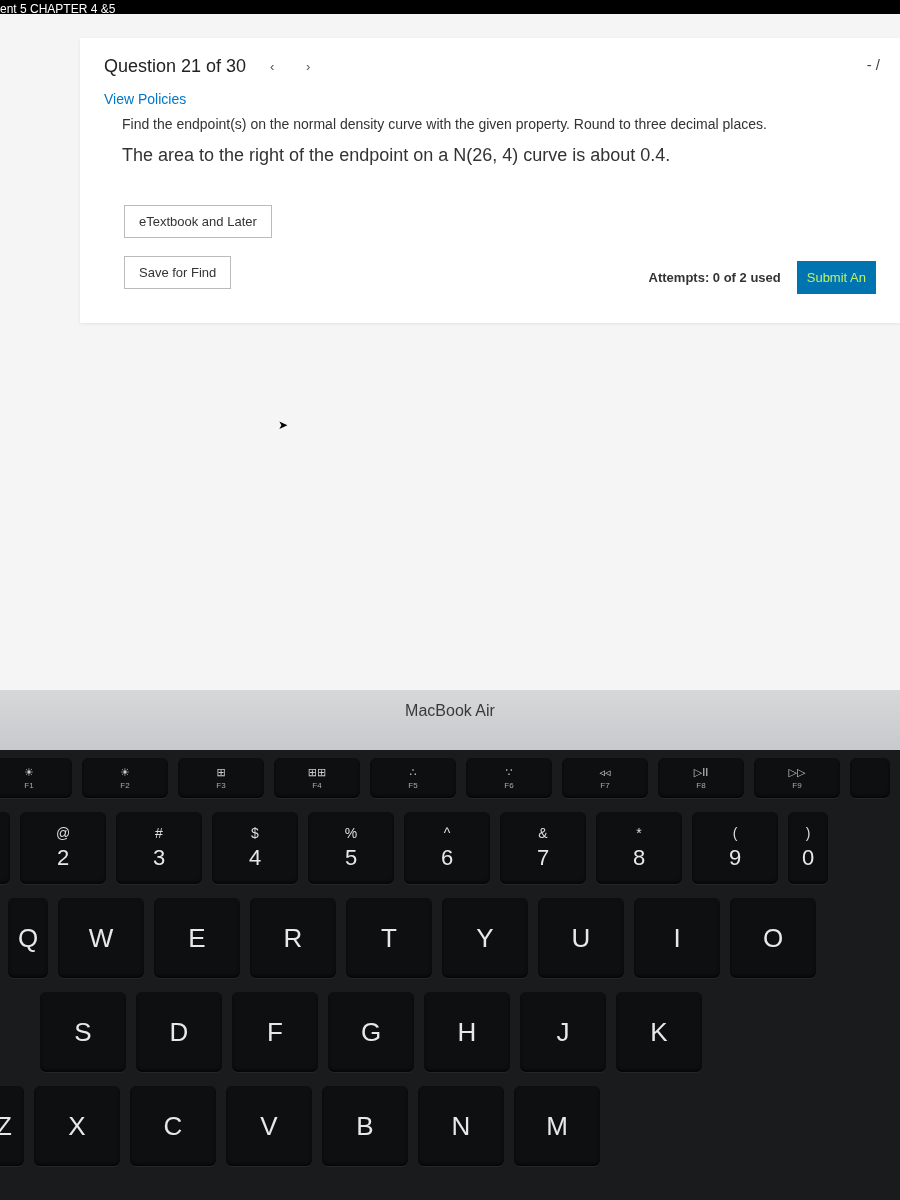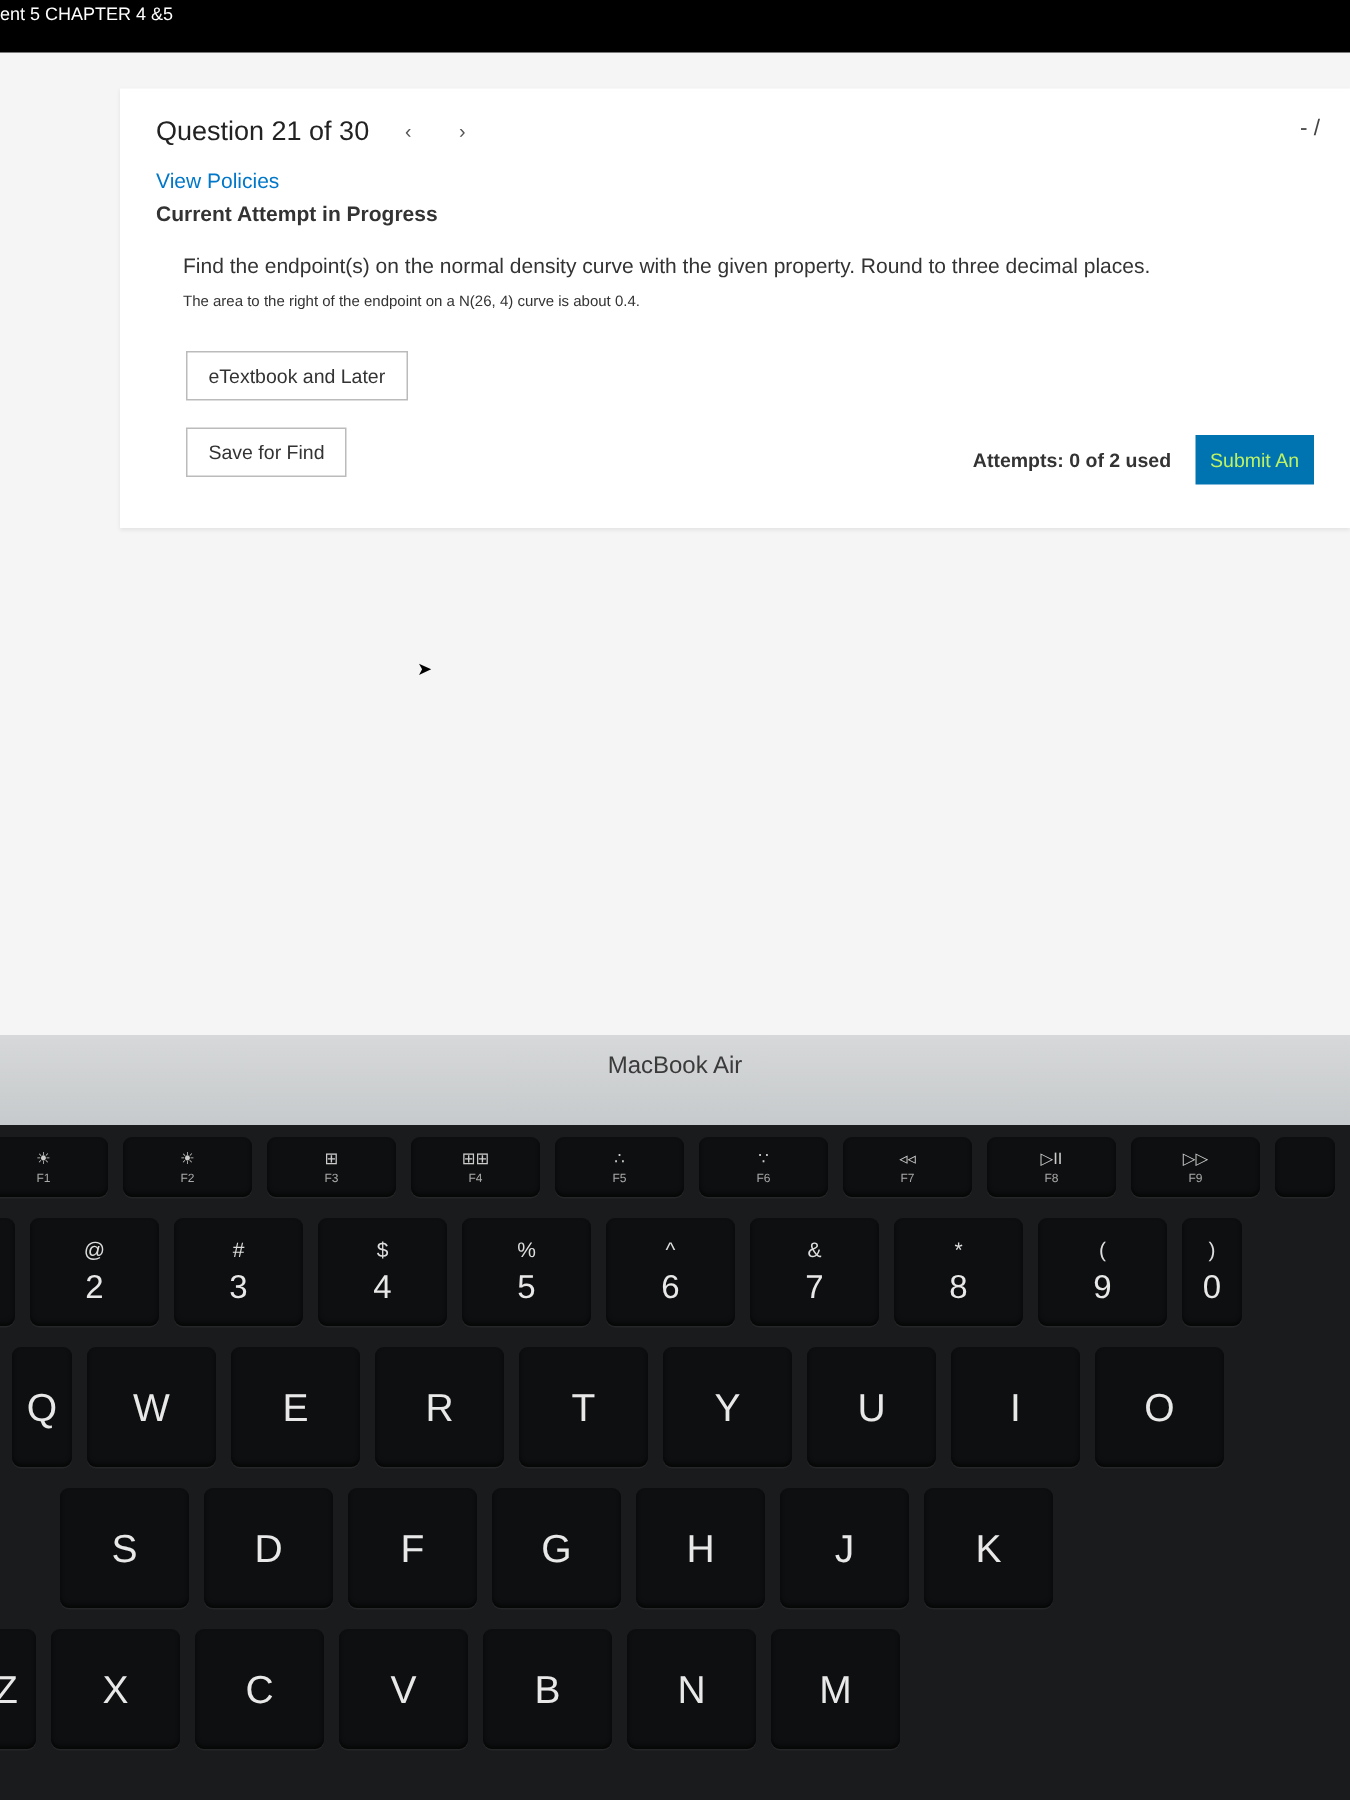--- a/index.html
+++ b/index.html
@@ -10,21 +10,21 @@
     background: #f5f5f5;
     overflow: hidden;
     position: relative;
   }
   .top-bar {
     background: #000;
     color: #fff;
     padding: 2px 0 2px 0;
     font-size: 12px;
     font-weight: 500;
-    height: 35px;
+    height: 14px;
   }
   .question-card {
     background: #fff;
     margin: 24px 0 0 80px;
     width: 820px;
     padding: 18px 24px 24px 24px;
     box-shadow: 0 1px 3px rgba(0,0,0,0.08);
     position: relative;
   }
   .q-header {
@@ -68,23 +68,23 @@
     margin-bottom: 16px;
   }
   .prompt {
     color: #333;
     font-size: 14px;
     line-height: 1.6;
     margin-bottom: 6px;
   }
   .prompt2 {
     color: #333;
-    font-size: 10px;
+    font-size: 18px;
     line-height: 1.6;
-    margin-bottom: 24px;
+    margin-bottom: 35px;
   }
   .options {
     margin-left: 30px;
     margin-bottom: 30px;
   }
   .option-row {
     display: flex;
     align-items: center;
     gap: 8px;
     margin-bottom: 6px;
@@ -201,21 +201,20 @@
 
 <div class="question-card">
   <div class="q-header">
     <span class="q-title">Question 21 of 30</span>
     <span class="nav-arrow">‹</span>
     <span class="nav-arrow">›</span>
   </div>
   <div class="score">- /</div>
 
   <div class="view-policies">View Policies</div>
-  <div class="attempt-status">Current Attempt in Progress</div>
 
   <div style="padding-left:18px;">
     <p class="prompt">Find the endpoint(s) on the normal density curve with the given property. Round to three decimal places.</p>
     <p class="prompt2">The area to the right of the endpoint on a N(26, 4) curve is about 0.4.</p>
 
   </div>
 
   <button class="etext-btn">eTextbook and Later</button>
   <span class="cursor-ptr" style="left:198px; top:380px;">➤</span>
 

